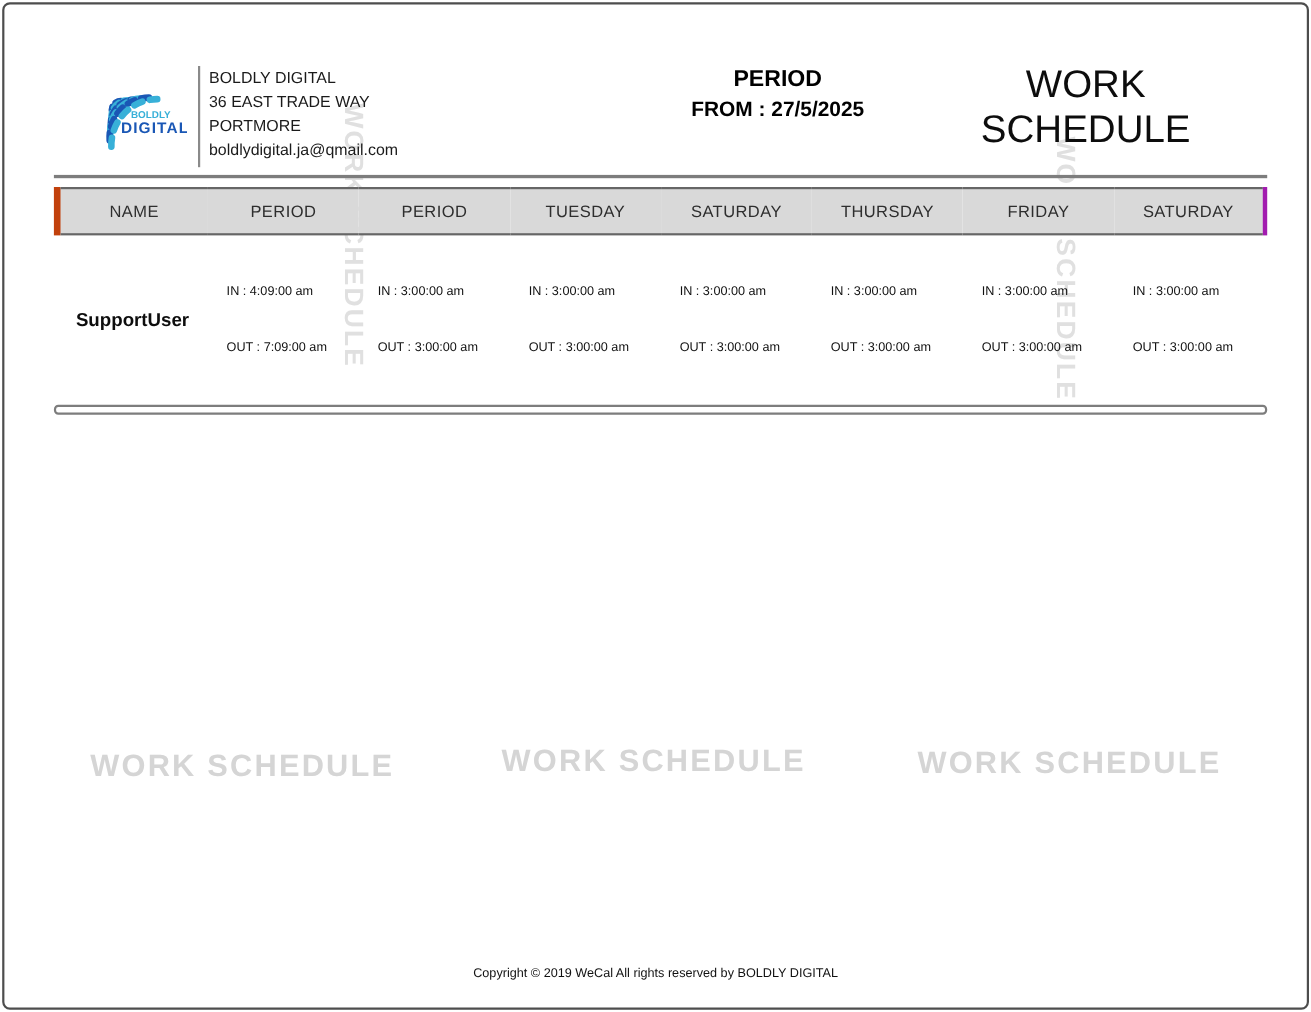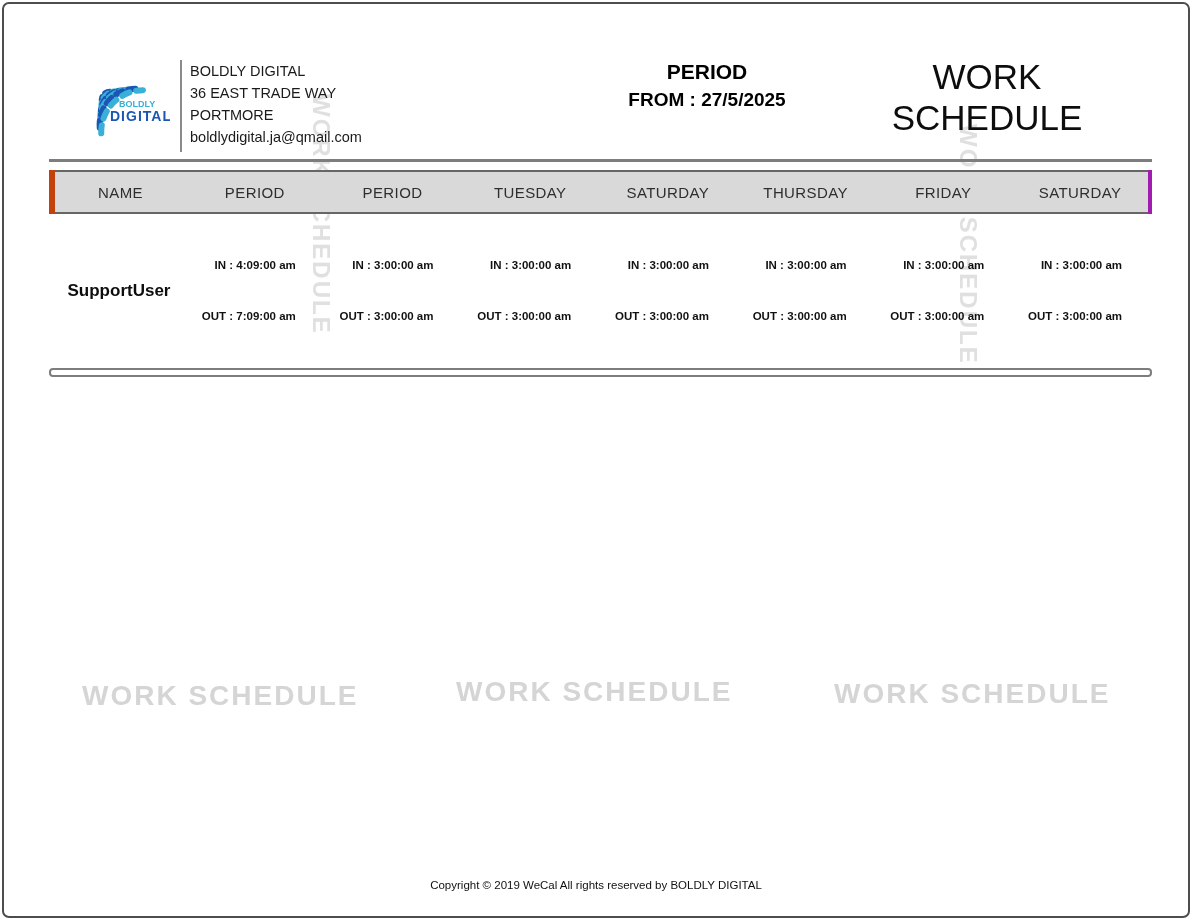--- a/index.html
+++ b/index.html
@@ -40,21 +40,21 @@
   th {
     background:#d9d9d9; height:42px; font-size:15px; font-weight:normal; color:#2e2e2e;
     border-top:2px solid #666; border-bottom:2px solid #666; letter-spacing:.4px;
   }
   th:first-child { border-left:6px solid #c2410c; border-radius:2px 0 0 2px; }
   th:last-child  { border-right:4px solid #a21caf; border-radius:0 2px 2px 0; }
   tr.gap td { height:6px; background:transparent; border:none; }
   td.name-cell { font-size:17px; font-weight:bold; color:#0d0d0d; text-align:center; padding:4px 2px 6px; }
   td.day-cell  { padding:4px 14px 6px 2px; }
   .time-block { display:flex; justify-content:center; }
-  .time-block > div { text-align:right; font-size:11.5px; font-weight:bold; line-height:17px; color:#111; white-space:pre; }
+  .time-block > div { font-size:11.5px; font-weight:normal; line-height:17px; color:#111; white-space:pre; }
   .tbl-bottom {
     margin-top:3px; height:9px; border:2px solid #7d7d7d; border-radius:4px; background:#fff;
   }
   
   .footer {
     position:absolute; left:0; right:0; top:875px; text-align:center;
     font-size:11.5px; color:#111;
   }
 </style>
 </head>

